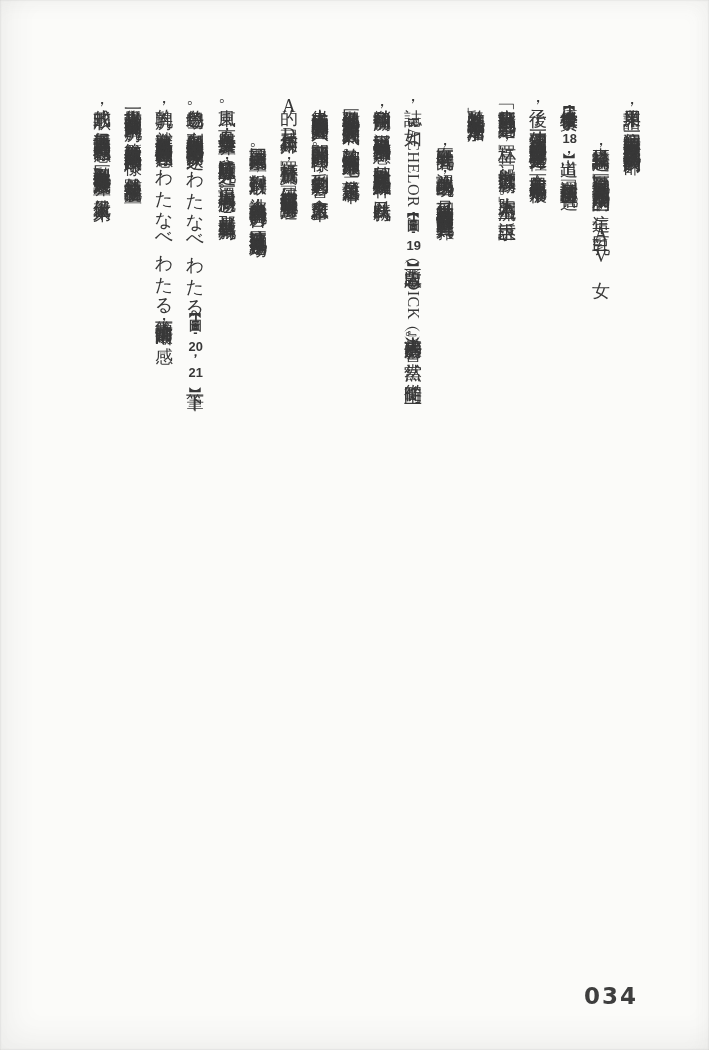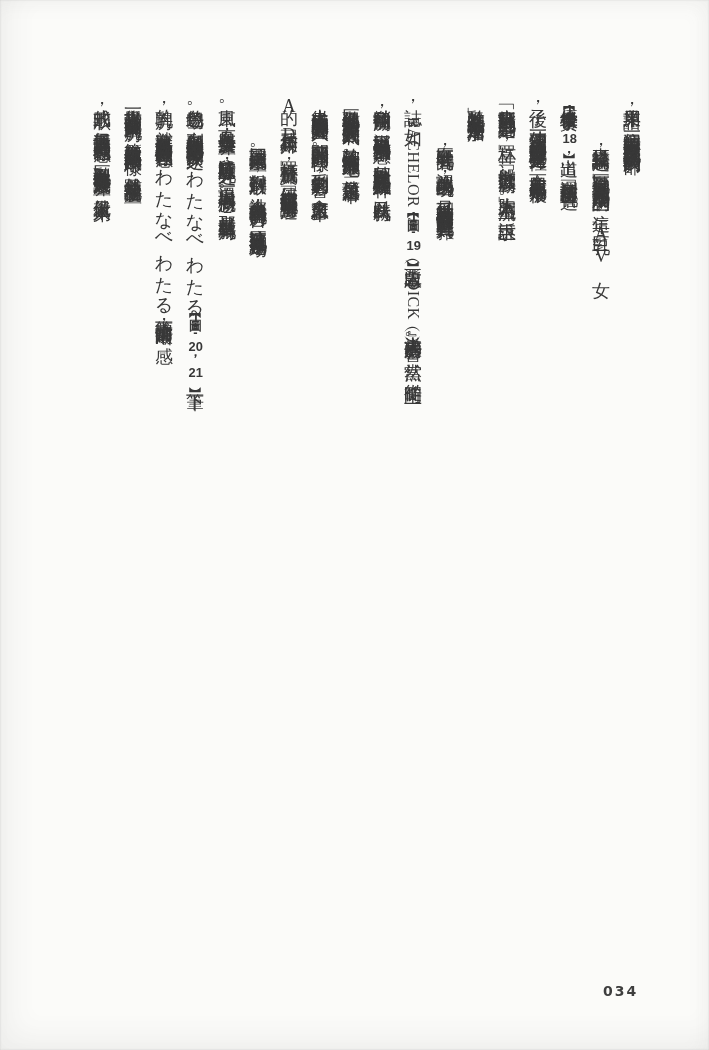--- a/index.html
+++ b/index.html
@@ -65,25 +65,25 @@
   .figref.upd {
     text-orientation: upright;
     letter-spacing: 0;
   }
   .figref.tcy {
     text-combine-upright: all;
     -webkit-text-combine: horizontal;
   }
   .page-num {
     position: absolute;
-    left: 603px;
+    left: 584px;
     top: 983px;
     font-family: "DejaVu Sans", "Liberation Sans", sans-serif;
     font-weight: bold;
-    font-size: 14px;
+    font-size: 23px;
     letter-spacing: 2px;
     color: #3e3e3e;
   }
 </style>
 </head>
 <body>
 
 <div class="scan-overlay"></div>
 
 <div class="text-area">

